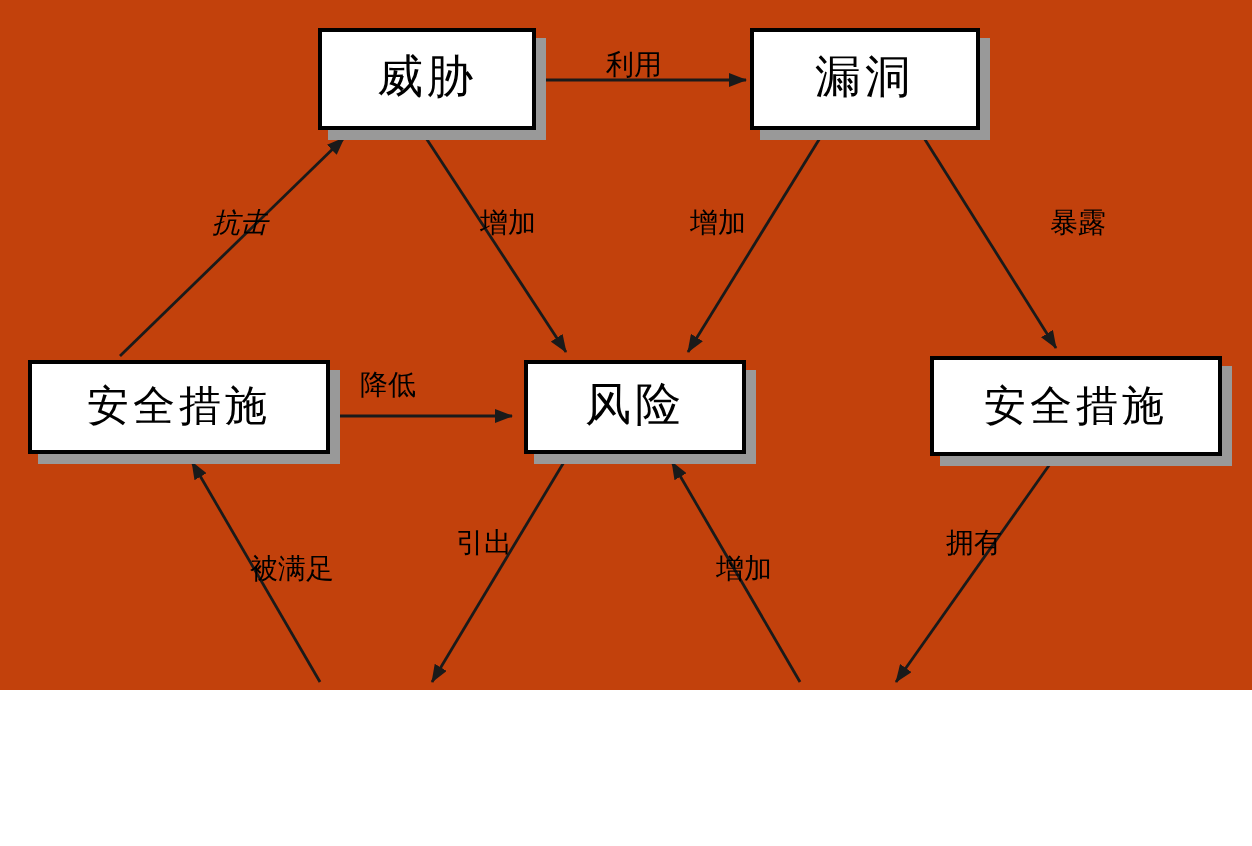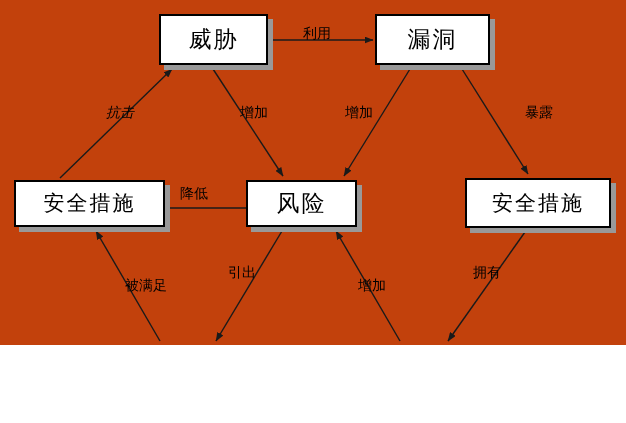--- a/index.html
+++ b/index.html
@@ -100,21 +100,21 @@
   </div>
 
   <div class="node" style="left:375px; top:14px; width:115px; height:51px;">
     <span class="node-label">漏洞</span>
   </div>
 
   <div class="node" style="left:14px; top:180px; width:151px; height:47px;">
     <span class="node-label small">安全措施</span>
   </div>
 
-  <div class="node" style="left:246px; top:180px; width:111px; height:47px;">
+  <div class="node" style="left:262px; top:180px; width:111px; height:47px;">
     <span class="node-label">风险</span>
   </div>
 
   <div class="node" style="left:465px; top:178px; width:146px; height:50px;">
     <span class="node-label small">安全措施</span>
   </div>
 
 
 
   <div class="edge-label" style="left:303px; top:26px;">利用</div>

